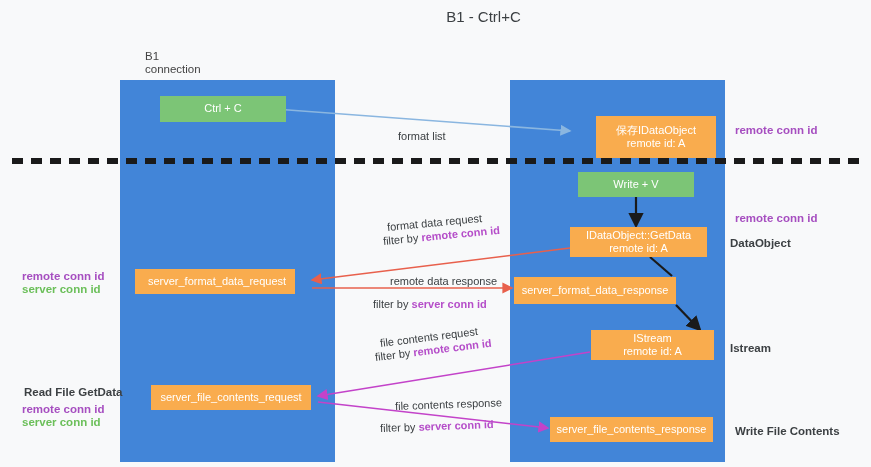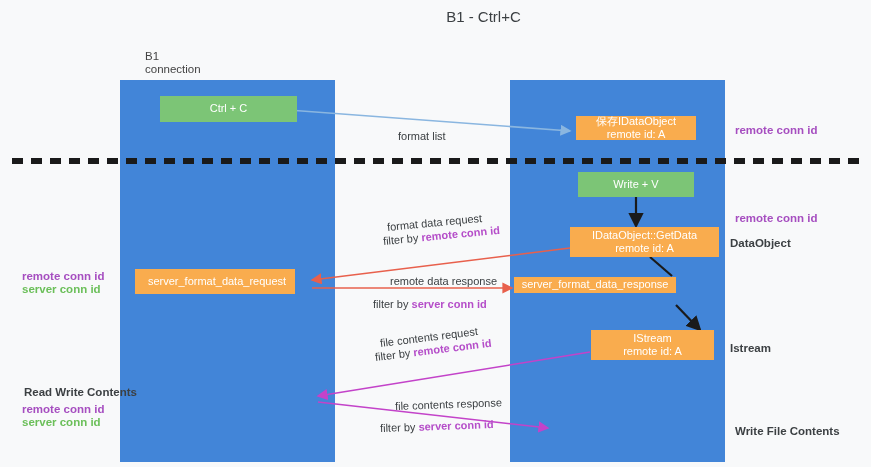--- a/index.html
+++ b/index.html
@@ -126,52 +126,58 @@
 
     <line x1="676" y1="305" x2="700" y2="330" stroke="#1a1a1a" stroke-width="2.2" marker-end="url(#ar-dark)"></line>
 
     <line x1="650" y1="257" x2="672" y2="276" stroke="#1a1a1a" stroke-width="2.2"></line>
 
     <line x1="590" y1="352" x2="318" y2="396" stroke="#c343c9" stroke-width="1.6" marker-end="url(#ar-mag)"></line>
 
     <line x1="318" y1="402" x2="548" y2="428" stroke="#c343c9" stroke-width="1.6" marker-end="url(#ar-mag)"></line>
   </svg>
 
-  <div class="node green" style="left:160px; top:96px; width:137px; height:26px;">
+  <div class="node green" style="left:160px; top:96px; width:126px; height:26px;">
     <span>Ctrl + C</span>
   </div>
 
-  <div class="node orange" style="left:576px; top:116px; width:120px; height:24px;text-align:right;">
+  <div class="node orange" style="left:596px; top:116px; width:120px; height:42px;text-align:right;">
     <span>保存IDataObject</span>
     <span>remote id: A</span>
   </div>
 
   <div class="node green" style="left:578px; top:172px; width:116px; height:25px;">
     <span>Write + V</span>
   </div>
 
-  <div class="node orange" style="left:570px; top:227px; width:149px; height:30px;">
+  <div class="node orange" style="left:570px; top:227px; width:137px; height:30px;">
     <span>IDataObject::GetData</span>
     <span>remote id: A</span>
   </div>
 
   <div class="node orange" style="left:135px; top:269px; width:160px; height:25px;padding-left:8px;">
     <span>server_format_data_request</span>
   </div>
 
-  <div class="node orange" style="left:514px; top:277px; width:162px; height:16px;">
+  <div class="node orange" style="left:514px; top:277px; width:162px; height:27px;">
     <span>server_format_data_response</span>
   </div>
 
   <div class="node orange" style="left:591px; top:330px; width:123px; height:30px;">
     <span>IStream</span>
     <span>remote id: A</span>
   </div>
 
-
+  <div class="node orange" style="left:151px; top:385px; width:160px; height:25px;">
+    <span>server_file_contents_request</span>
+  </div>
+
+  <div class="node orange" style="left:550px; top:417px; width:163px; height:25px;">
+    <span>server_file_contents_response</span>
+  </div>
 
   <div class="edge-label" style="left:398px; top:101px;margin-top:28px;">format list</div>
 
   <div class="edge-label rot-up" style="left:387px; top:220px; transform: rotate(-5.5deg);">
     <span>format data request</span>
   </div>
   <div class="edge-label rot-up" style="left:383px; top:234px; transform: rotate(-5.5deg);">
     <span>filter by </span><span class="hl-purple">remote conn id</span>
   </div>
 
@@ -196,17 +202,17 @@
 
   <div class="side-label purple" style="left:735px; top:123px;">remote conn id</div>
   <div class="side-label purple" style="left:735px; top:211px;">remote conn id</div>
   <div class="side-label" style="left:730px; top:236px;">DataObject</div>
   <div class="side-label" style="left:730px; top:341px;">Istream</div>
   <div class="side-label" style="left:735px; top:424px;">Write File Contents</div>
 
   <div class="side-label purple" style="left:22px; top:269px;">remote conn id</div>
   <div class="side-label green" style="left:22px; top:282px;">server conn id</div>
 
-  <div class="side-label" style="left:24px; top:385px;">Read Write Contents</div>
+  <div class="side-label" style="left:24px; top:385px;">Read File GetData</div>
   <div class="side-label purple" style="left:22px; top:402px;">remote conn id</div>
   <div class="side-label green" style="left:22px; top:415px;">server conn id</div>
 
 </div>
 
 </body></html>

